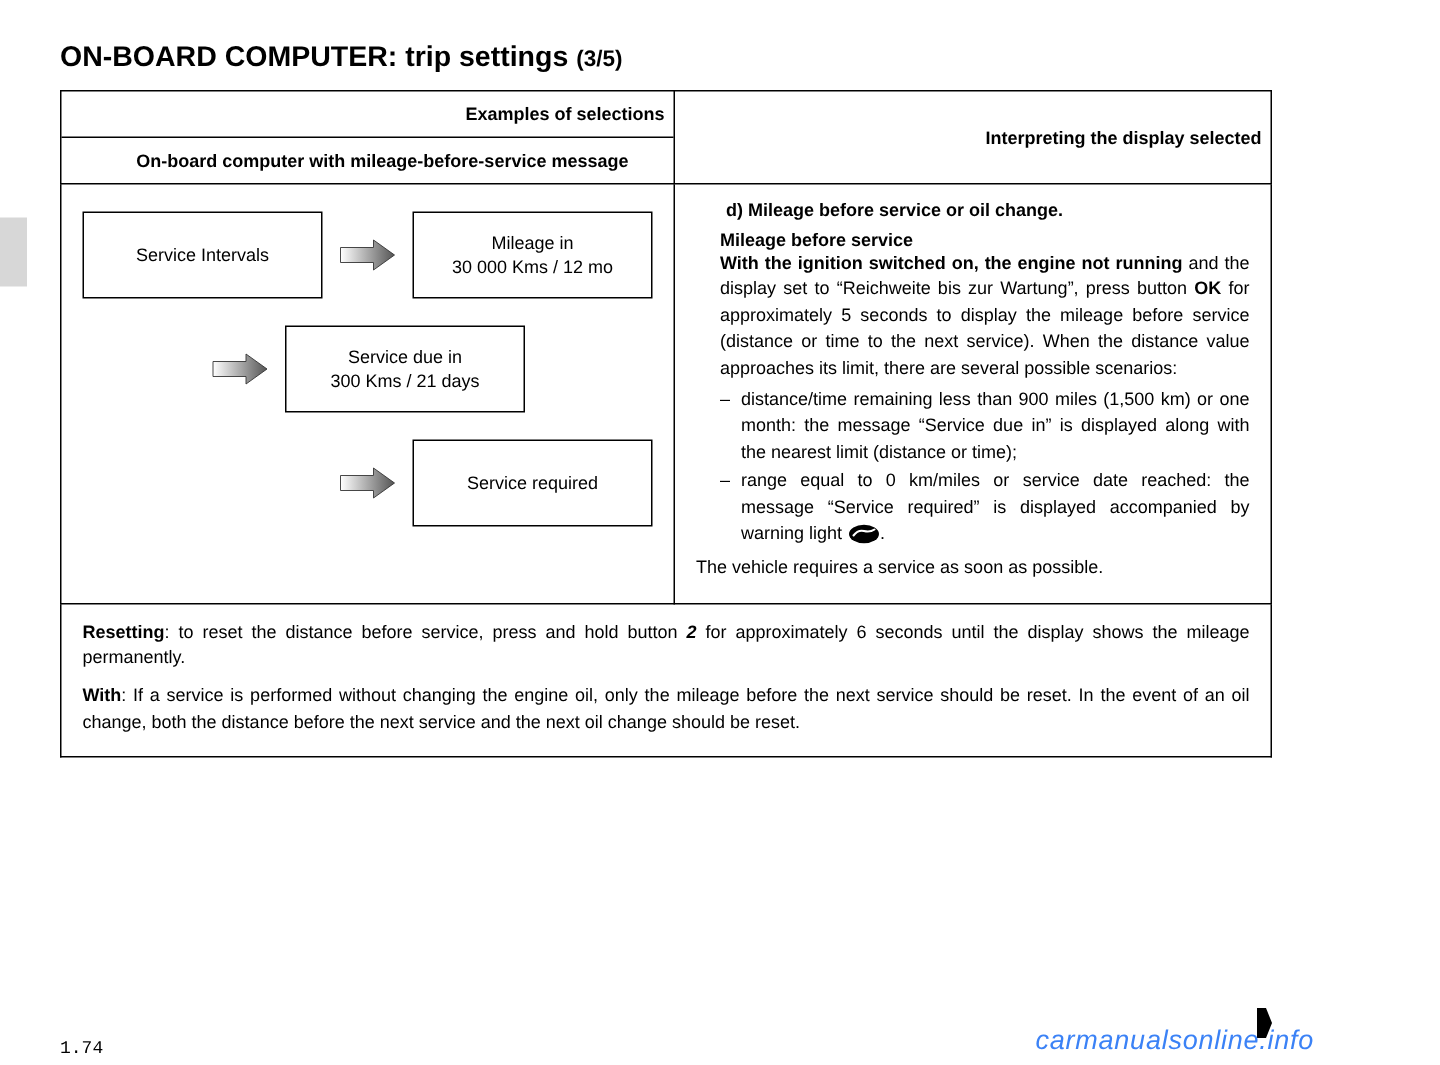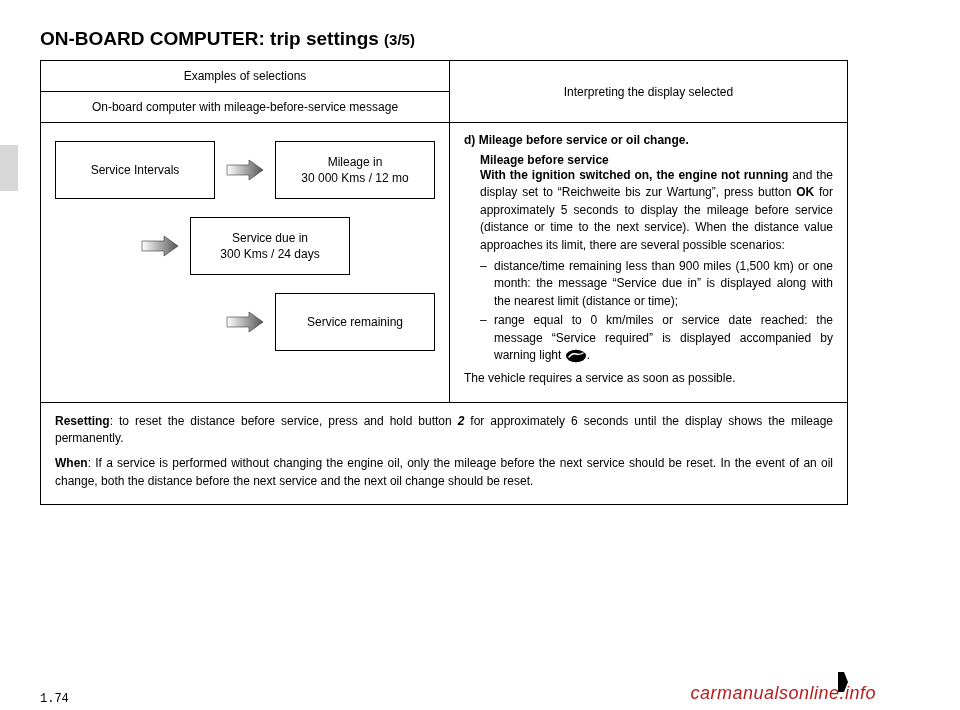--- a/index.html
+++ b/index.html
@@ -4,43 +4,43 @@
 <style>
   * { box-sizing: border-box; margin: 0; padding: 0; }
   html, body { width: 960px; height: 710px; font-family: Arial, Helvetica, sans-serif; background: #fff; color: #000; }
   .page { position: relative; width: 888px; height: 710px; padding: 28px 40px 0 40px; }
   .side-tab { position: absolute; left: 0; top: 145px; width: 18px; height: 46px; background: #d7d7d7; }
   .title { font-size: 19px; font-weight: bold; margin-bottom: 10px; }
   .title .sub { font-size: 15px; font-weight: bold; }
   .note1 { font-size: 12px; font-weight: bold; margin-bottom: 16px; }
   table.main { width: 100%; border-collapse: collapse; border: 1px solid #000; }
   table.main td, table.main th { border: 1px solid #000; font-size: 12px; vertical-align: top; }
-  .hdr { font-weight: normal; text-align: center; padding: 8px 6px; }
+  .hdr { font-weight: bold; text-align: right; padding: 8px 6px; }
   .hdr-left-top { border-bottom: 1px solid #000; }
   .col-left { width: 46%; }
   .col-right { width: 54%; }
   .body-left { padding: 18px 14px 20px 14px; }
   .body-right { padding: 10px 14px 14px 14px; }
   .screens { display: flex; flex-direction: column; gap: 18px; }
   .screen-row { display: flex; align-items: center; gap: 10px; }
   .screen-box { border: 1.5px solid #000; width: 160px; height: 58px; display: flex; flex-direction: column; justify-content: center; align-items: center; font-size: 12px; line-height: 1.35; text-align: center; padding: 4px 6px; }
   .arrow-slot { width: 40px; display: flex; justify-content: center; }
-  .right-heading { font-weight: bold; font-size: 12px; margin-bottom: 6px; }
+  .right-heading { font-weight: bold; font-size: 12px; margin-bottom: 6px; margin-left: 20px; }
   .sub-heading { font-weight: bold; font-size: 12px; margin: 2px 0 0 16px; }
   .right-body { font-size: 12px; line-height: 1.45; text-align: justify; margin-left: 16px; }
   .right-body .b { font-weight: bold; }
   ul.scenarios { list-style: none; margin: 4px 0 0 16px; }
   ul.scenarios li { font-size: 12px; line-height: 1.45; text-align: justify; padding-left: 14px; position: relative; margin-bottom: 2px; }
   ul.scenarios li::before { content: "–"; position: absolute; left: 0; }
   .warn-icon { display: inline-block; vertical-align: -4px; }
   .after { font-size: 12px; line-height: 1.45; margin-left: 0; margin-top: 2px; }
   .footer-row td { padding: 10px 14px 14px 14px; font-size: 12px; line-height: 1.45; text-align: justify; }
   .footer-row .b { font-weight: bold; margin-top: 32px; }
   .page-num { position: absolute; left: 40px; bottom: 4px; font-size: 12px; font-family: Liberation Mono, monospace; }
-  .watermark { position: absolute; right: 12px; bottom: 6px; font-size: 18px; color: #b91c1c; letter-spacing: 0.5px; font-style: italic; }
+  .watermark { position: absolute; right: 12px; bottom: 6px; font-size: 18px; color: #3b82f6; letter-spacing: 0.5px; font-style: italic; }
   
   .tab-br { position:absolute; right:40px; bottom:18px; width:10px; height:20px; background:#000; clip-path: polygon(0 0, 60% 0, 100% 50%, 60% 100%, 0 100%); }
 </style>
 </head>
 <body>
 
 <div class="page">
   <div class="side-tab"></div>
 
   <h1 class="title">
@@ -84,32 +84,32 @@
           </div>
 
           <div class="screen-row" style="justify-content:center; padding-right:0;">
             <div class="arrow-slot">
               <svg width="40" height="22" viewBox="0 0 40 22">
                 <polygon points="2,6 24,6 24,1 38,11 24,21 24,16 2,16" fill="url(#g1)" stroke="#333" stroke-width="0.6"></polygon>
               </svg>
             </div>
             <div class="screen-box">
               <span>Service due in</span>
-              <span>300 Kms / 24 days</span>
+              <span>300 Kms / 21 days</span>
             </div>
           </div>
 
           <div class="screen-row" style="justify-content:flex-end;">
             <div class="arrow-slot">
               <svg width="40" height="22" viewBox="0 0 40 22">
                 <polygon points="2,6 24,6 24,1 38,11 24,21 24,16 2,16" fill="url(#g1)" stroke="#333" stroke-width="0.6"></polygon>
               </svg>
             </div>
             <div class="screen-box">
-              <span>Service remaining</span>
+              <span>Service required</span>
             </div>
           </div>
 
         </div>
       </td>
 
       <td class="body-right col-right">
         <div class="right-heading">d) Mileage before service or oil change.</div>
         <div class="sub-heading">Mileage before service</div>
         <p class="right-body">
@@ -131,21 +131,21 @@
         <p class="after">The vehicle requires a service as soon as possible.</p>
       </td>
     </tr>
 
     <tr class="footer-row">
       <td colspan="2">
         <p style="margin-bottom:8px;">
           <span class="b">Resetting</span><span>: to reset the distance before service, press and hold button </span><span class="b" style="font-style:italic;">2</span><span> for approximately 6 seconds until the display shows the mileage permanently.</span>
         </p>
         <p>
-          <span class="b">When</span><span>: If a service is performed without changing the engine oil, only the mileage before the next service should be reset. In the event of an oil change, both the distance before the next service and the next oil change should be reset.</span>
+          <span class="b">With</span><span>: If a service is performed without changing the engine oil, only the mileage before the next service should be reset. In the event of an oil change, both the distance before the next service and the next oil change should be reset.</span>
         </p>
       </td>
     </tr>
   </tbody>
     </table>
 
   <div class="page-num">1.74</div>
   <div class="tab-br"></div>
   <div class="watermark">carmanualsonline.info</div>
 </div>

